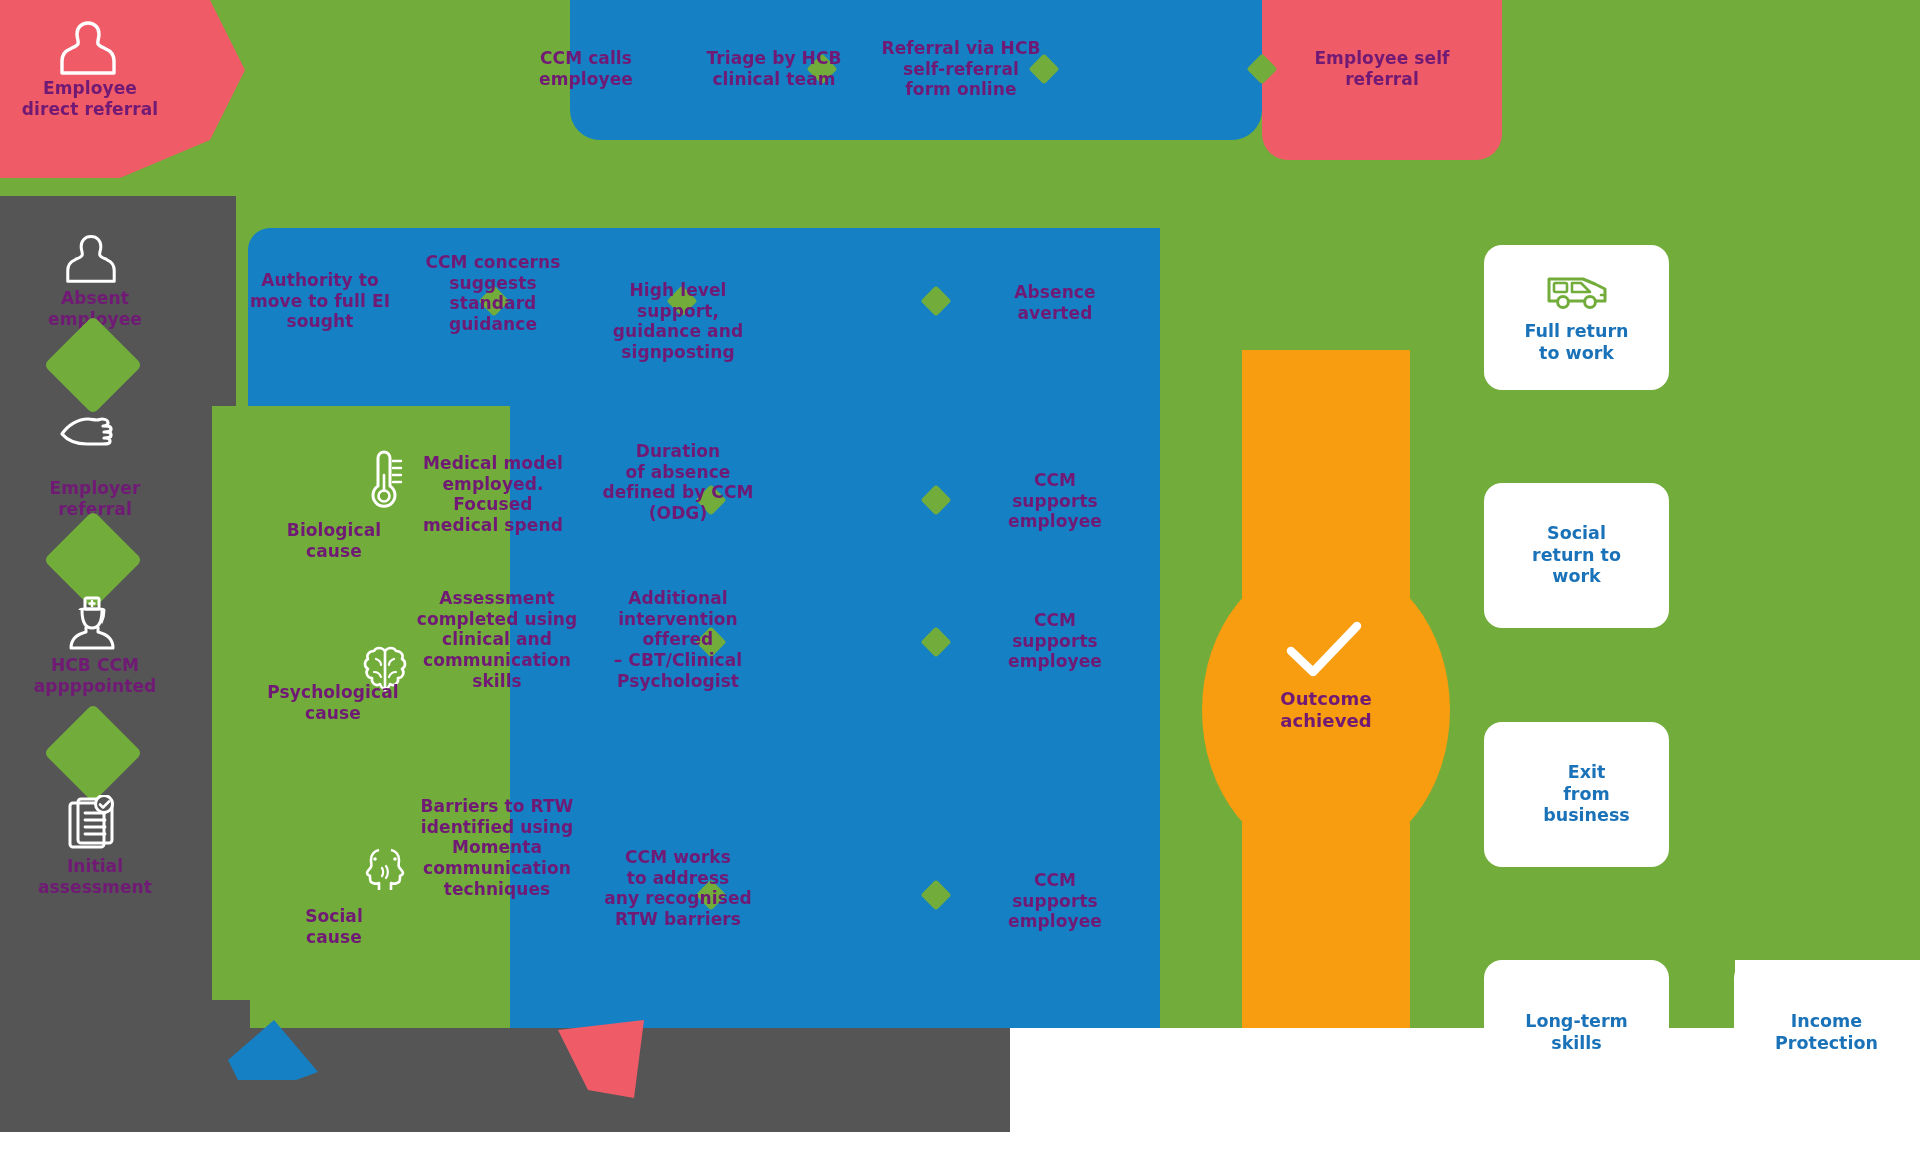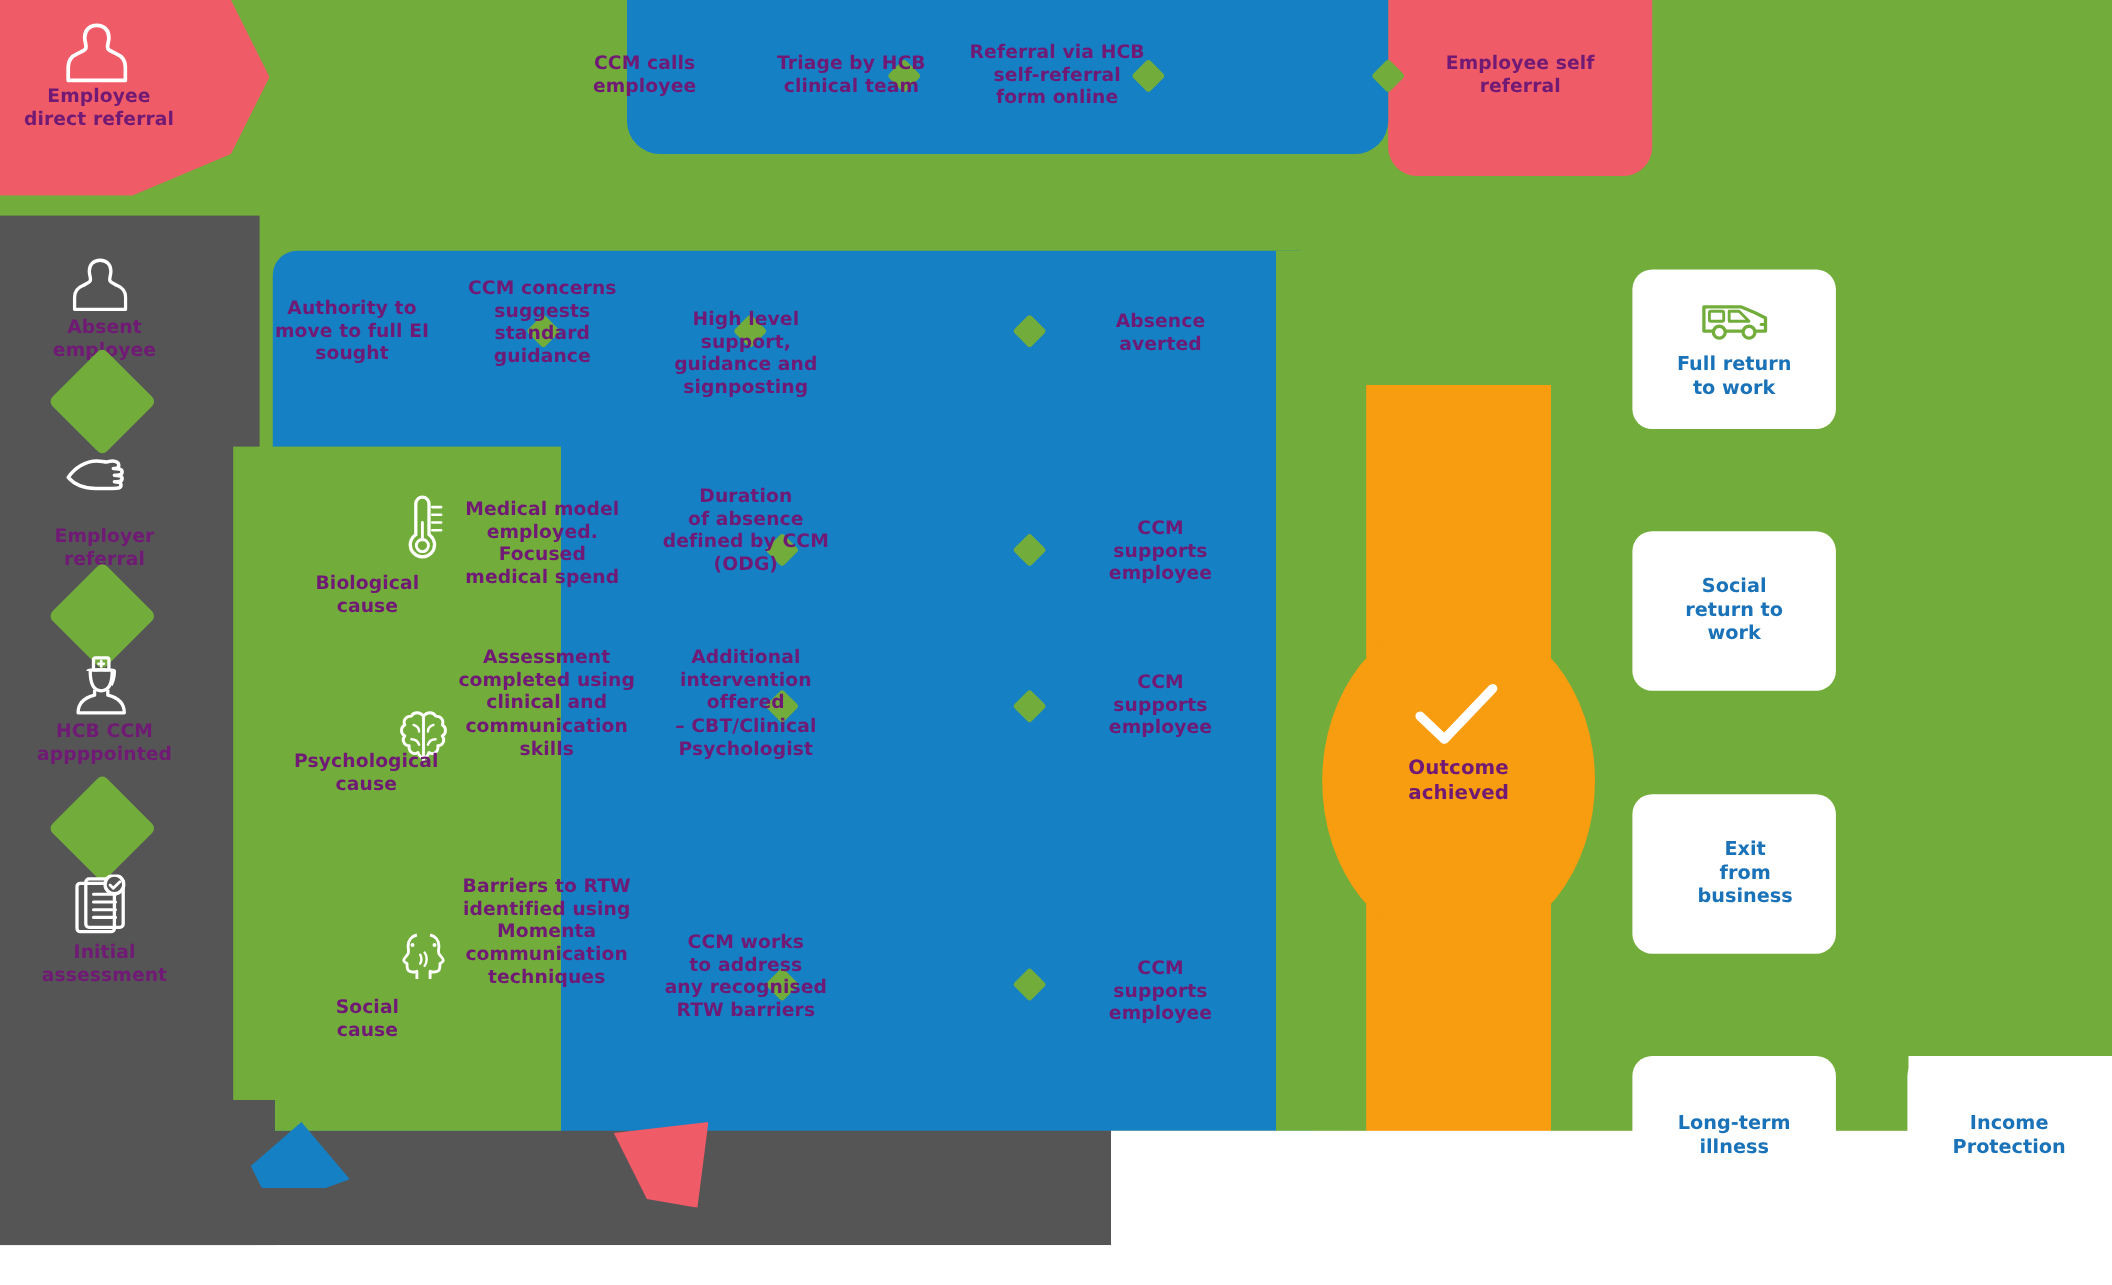--- a/index.html
+++ b/index.html
@@ -285,21 +285,21 @@
   </div>
 
   <div class="card" style="left:1484px;top:722px;width:185px;height:145px;">
     <span class="ctxt" style="white-space:pre-line;margin-left:20px;">Exit
 from
 business</span>
   </div>
 
   <div class="card" style="left:1484px;top:960px;width:185px;height:145px;">
     <span class="ctxt" style="white-space:pre-line;">Long-term
-illness</span>
+skills</span>
   </div>
 
   <div class="card" style="left:1734px;top:960px;width:185px;height:145px;">
     <span class="ctxt" style="white-space:pre-line;">Income
 Protection</span>
   </div>
 
 </div>
 
 </body></html>

